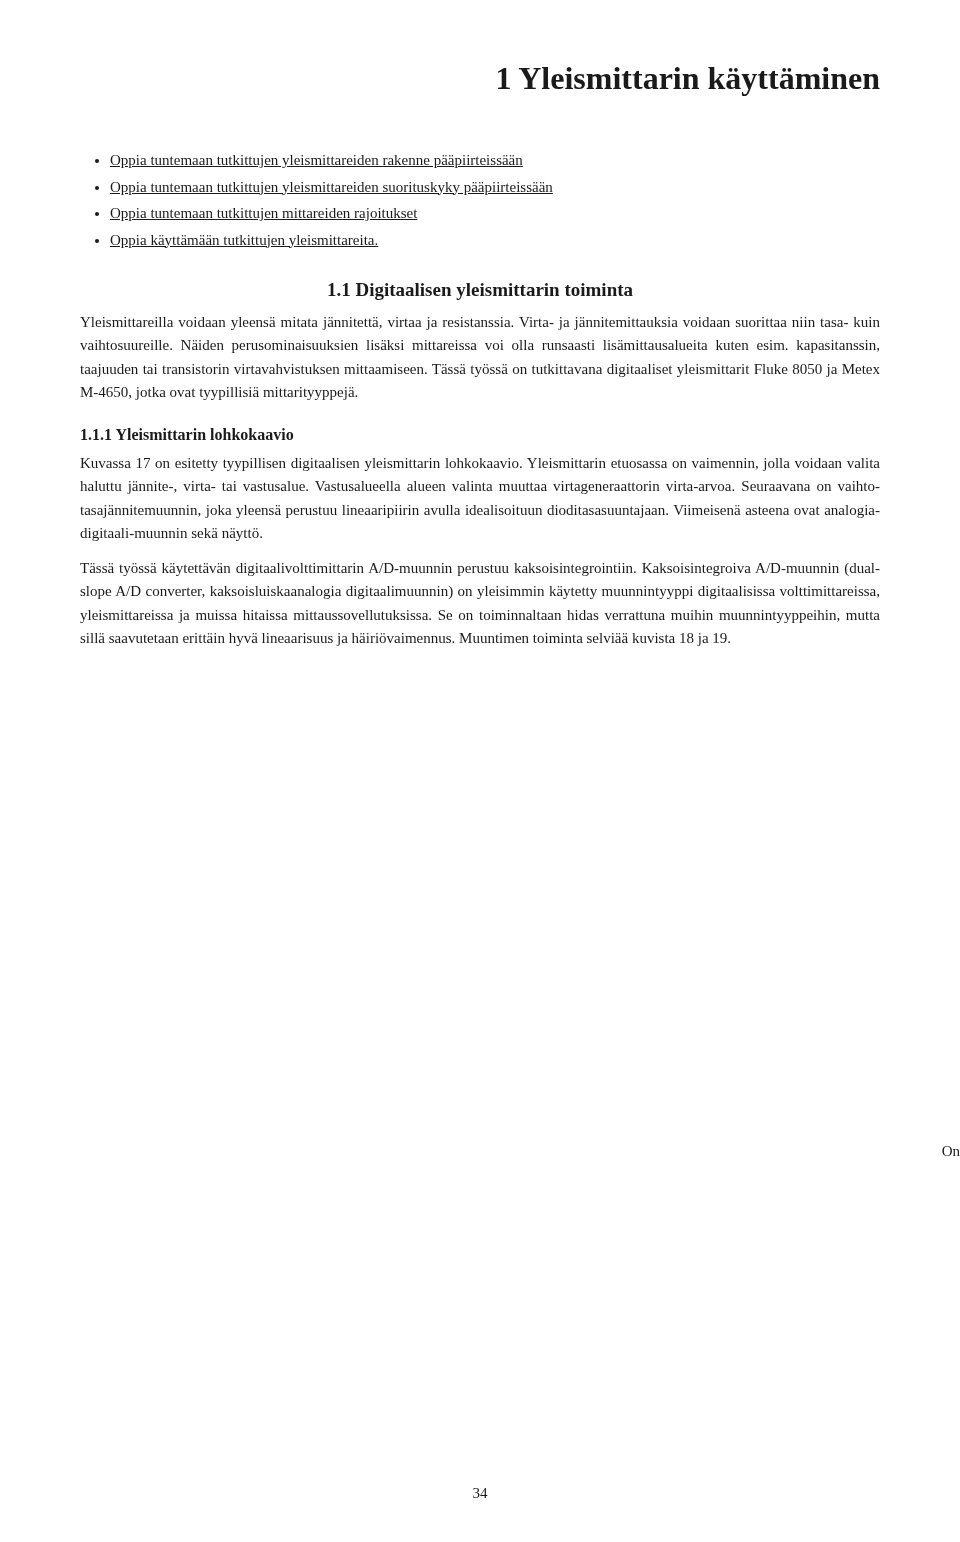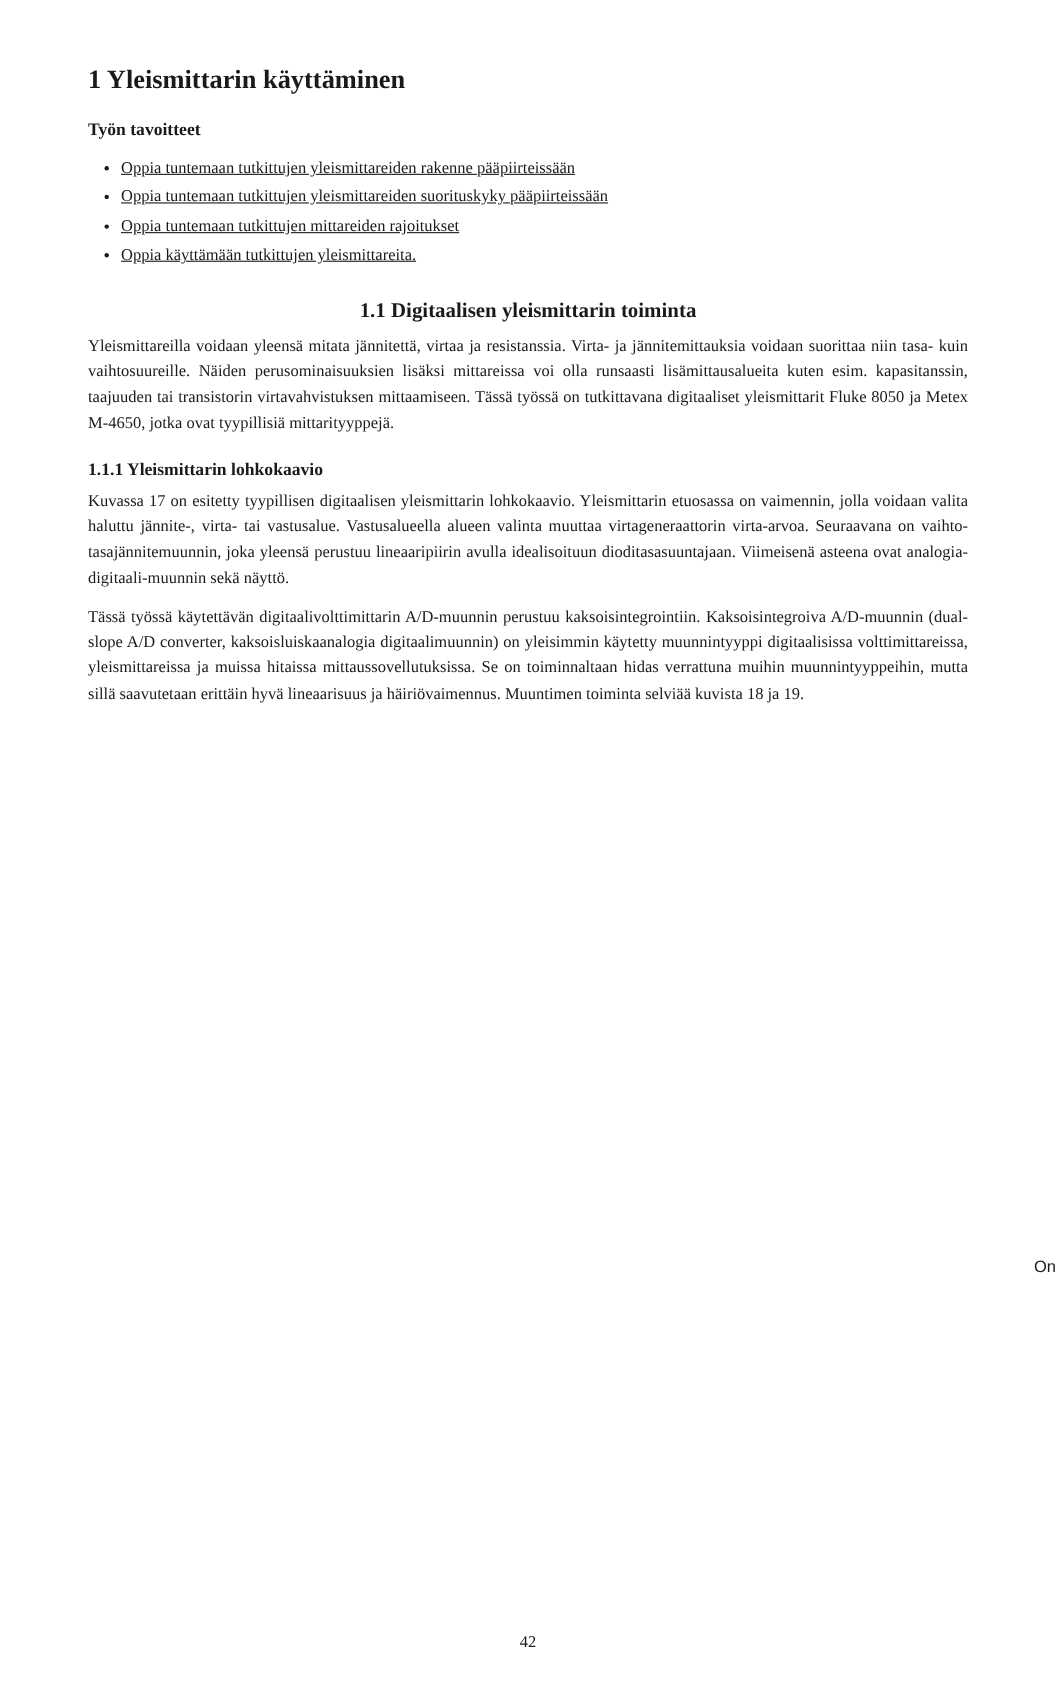--- a/index.html
+++ b/index.html
@@ -20,24 +20,24 @@
 
     .page {
       width: 960px;
       min-height: 1542px;
       background: #ffffff;
       padding: 60px 80px 80px 80px;
       position: relative;
     }
 
     .chapter-title {
-      font-size: 24px;
+      font-size: 32px;
       font-weight: bold;
-      text-align: left;
-      margin-bottom: 20px;
+      text-align: right;
+      margin-bottom: 52px;
       font-family: "Times New Roman", Times, serif;
     }
 
     .section-label {
       font-size: 16px;
       font-weight: bold;
       margin-bottom: 10px;
       font-family: "Times New Roman", Times, serif;
     }
 
@@ -85,48 +85,47 @@
       transform: translateX(-50%);
       font-size: 15px;
       font-family: "Times New Roman", Times, serif;
     }
 
     .on-label {
       position: absolute;
       right: 0;
       top: 1143px;
       font-size: 15px;
-      font-family: Liberation Sans, sans-serif;
+      font-family: Liberation Serif, serif;
     }
   </style>
 </head>
 <body>
 
 <div class="page">
 
   <h1 class="chapter-title">1   Yleismittarin käyttäminen</h1>
 
-  <p class="section-label">Työn tavoitteet</p>
 
   <ul class="bullet-list">
     <li>Oppia tuntemaan tutkittujen yleismittareiden rakenne pääpiirteissään</li>
     <li>Oppia tuntemaan tutkittujen yleismittareiden suorituskyky pääpiirteissään</li>
     <li>Oppia tuntemaan tutkittujen mittareiden rajoitukset</li>
     <li>Oppia käyttämään tutkittujen yleismittareita.</li>
   </ul>
 
   <h2 class="section-heading">1.1  Digitaalisen yleismittarin toiminta</h2>
 
   <p>Yleismittareilla voidaan yleensä mitata jännitettä, virtaa ja resistanssia. Virta- ja jännitemittauksia voidaan suorittaa niin tasa- kuin vaihtosuureille. Näiden perusominaisuuksien lisäksi mittareissa voi olla runsaasti lisämittausalueita kuten esim. kapasitanssin, taajuuden tai transistorin virtavahvistuksen mittaamiseen. Tässä työssä on tutkittavana digitaaliset yleismittarit Fluke 8050 ja Metex M-4650, jotka ovat tyypillisiä mittarityyppejä.</p>
 
   <h3 class="subsection-heading">1.1.1 Yleismittarin lohkokaavio</h3>
 
   <p>Kuvassa 17 on esitetty tyypillisen digitaalisen yleismittarin lohkokaavio. Yleismittarin etuosassa on vaimennin,  jolla voidaan valita haluttu jännite-, virta- tai vastusalue. Vastusalueella alueen valinta muuttaa virtageneraattorin virta-arvoa. Seuraavana on vaihto-tasajännitemuunnin, joka yleensä perustuu lineaaripiirin avulla idealisoituun dioditasasuuntajaan. Viimeisenä asteena ovat analogia-digitaali-muunnin sekä näyttö.</p>
 
 
 
   <p>Tässä työssä käytettävän digitaalivolttimittarin A/D-muunnin perustuu kaksoisintegrointiin. Kaksoisintegroiva A/D-muunnin (dual-slope A/D converter, kaksoisluiskaanalogia digitaalimuunnin) on yleisimmin käytetty muunnintyyppi digitaalisissa volttimittareissa, yleismittareissa ja muissa hitaissa mittaussovellutuksissa. Se on toiminnaltaan hidas verrattuna muihin muunnintyyppeihin, mutta sillä saavutetaan erittäin hyvä lineaarisuus ja häiriövaimennus. Muuntimen toiminta selviää kuvista 18 ja 19.</p>
 
-  <div class="page-number">42</div>
+  <div class="page-number">34</div>
 
   <div class="on-label">On</div>
 
 </div>
 
 </body></html>

